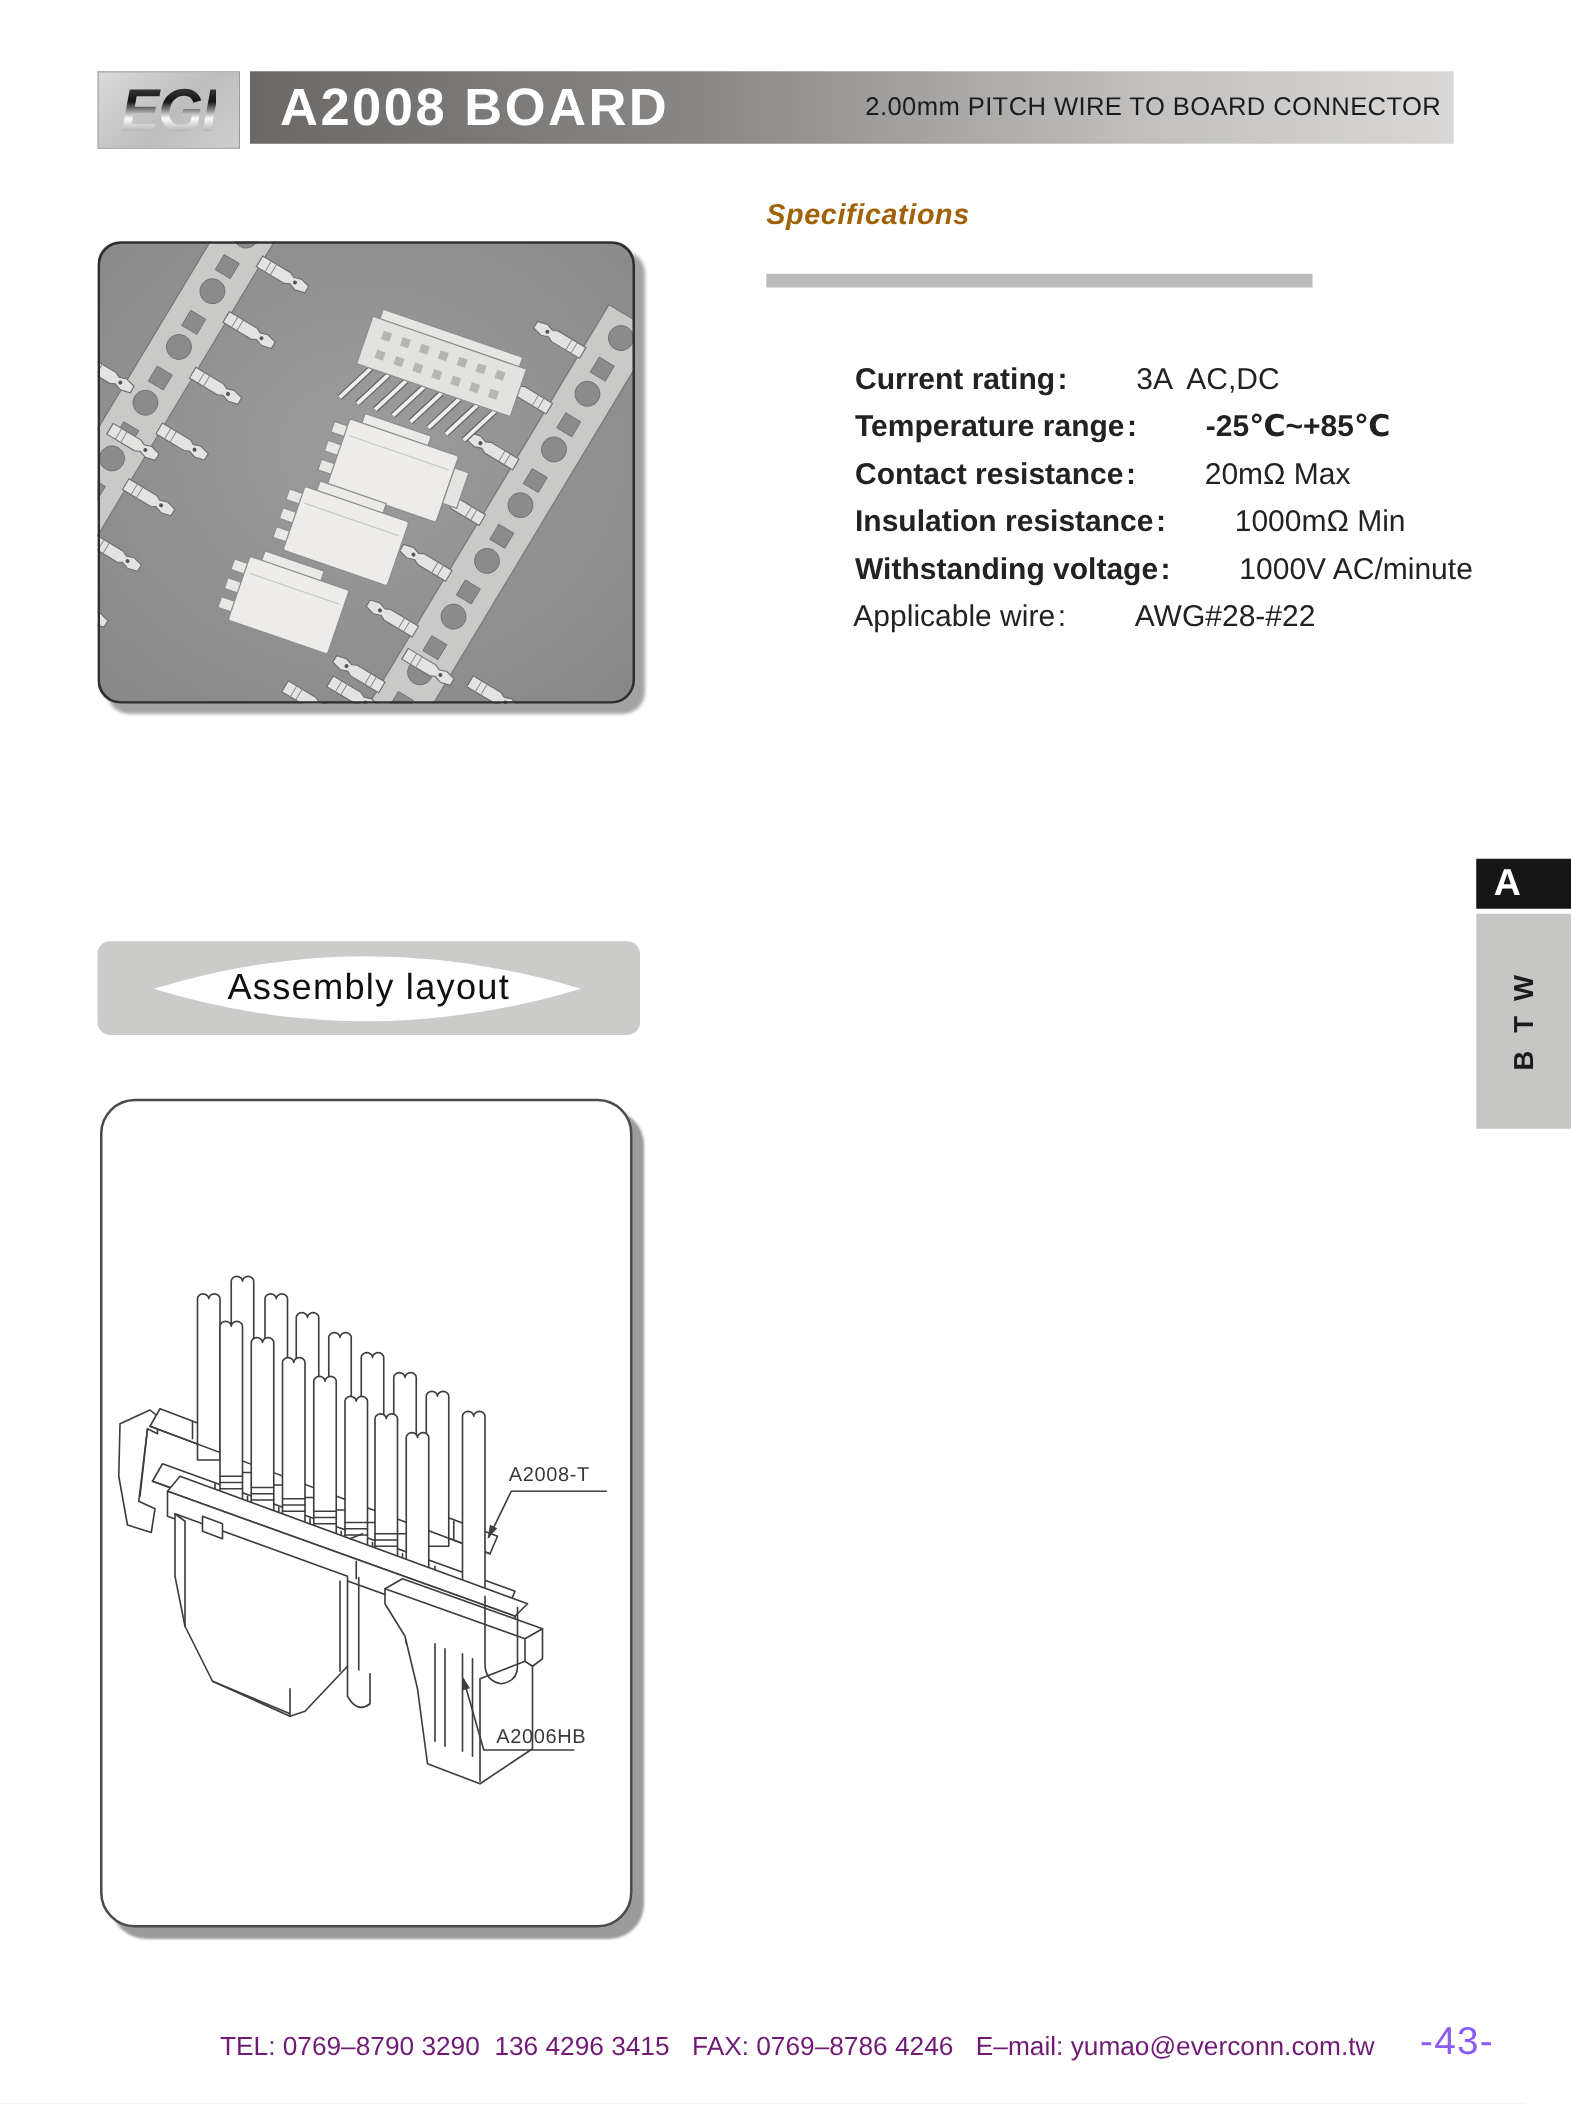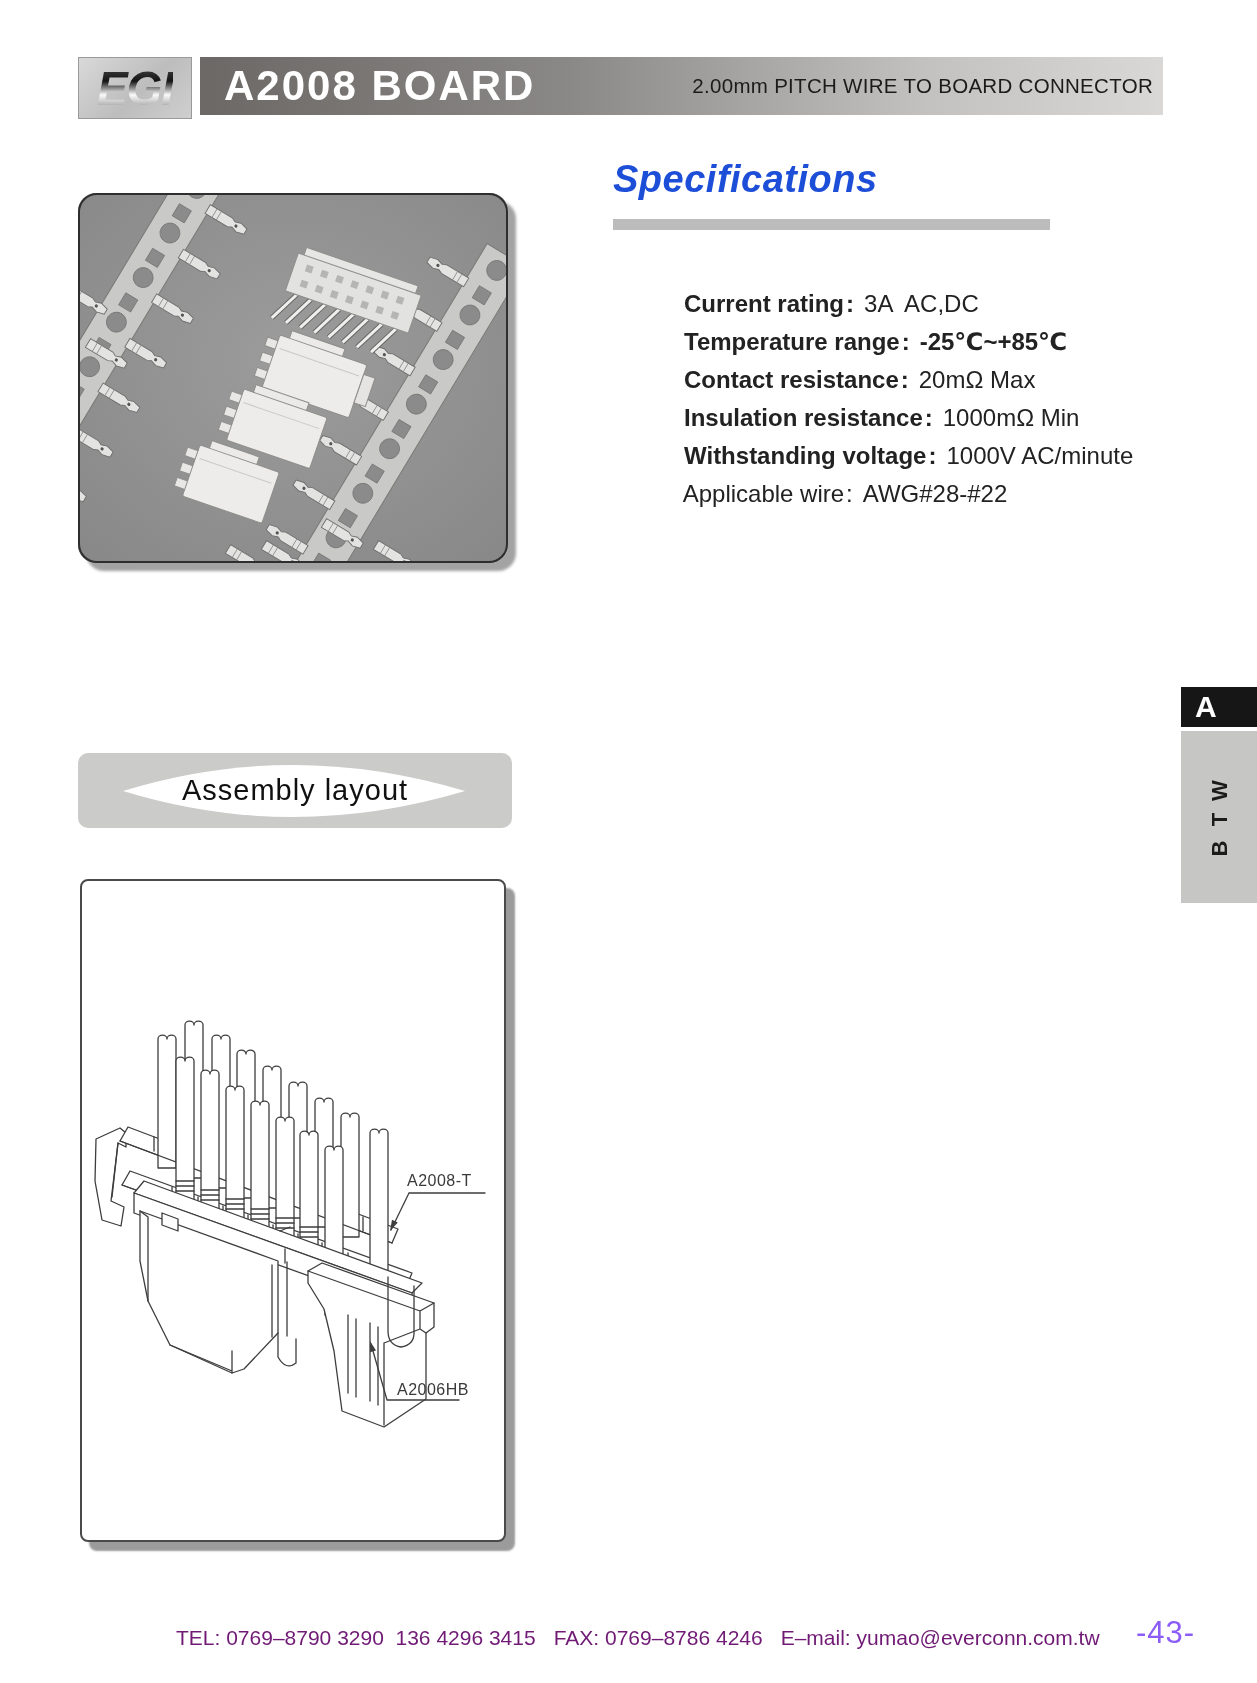--- a/index.html
+++ b/index.html
@@ -19,28 +19,28 @@
     color:#ffffff;font-weight:bold;font-size:42px;letter-spacing:2px;white-space:pre;}
   .subtitle{position:absolute;right:10px;top:50%;transform:translateY(-50%);
     color:#1b1b1b;font-size:20.5px;letter-spacing:.3px;white-space:pre;}
 
   
   .product-photo{position:absolute;left:78px;top:193px;width:430px;height:370px;
     border-radius:18px;box-shadow:8px 8px 3px #a3a3a3;}
   .product-photo svg{display:block;}
 
   
-  .spec-title{position:absolute;left:613px;top:158px;font-size:38px;font-weight:bold;
-    font-style:italic;color:#1d4ed8;letter-spacing:.5px;}
+  .spec-title{position:absolute;left:613px;top:158px;font-size:23px;font-weight:bold;
+    font-style:italic;color:#a16207;letter-spacing:.5px;}
   .spec-bar{position:absolute;left:613px;top:219px;width:437px;height:11px;background:#bcbcbc;}
   .spec-list{position:absolute;left:644px;top:247px;width:560px;color:#222;}
   .spec-row{height:38px;line-height:38px;font-size:24px;white-space:pre;}
   .spec-label,.spec-colon{font-weight:bold;}
   .spec-colon{margin:0 10px 0 2px;}
-  .spec-value{white-space:pre;}
+  .spec-value{white-space:pre;margin-left:45px;}
   .spec-row.bold-value .spec-value{font-weight:bold;}
   .spec-row.plain-label .spec-label,.spec-row.plain-label .spec-colon{font-weight:normal;}
 
   
   .tab-a{position:absolute;left:1181px;top:687px;width:76px;height:40px;background:#161616;
     display:flex;align-items:center;}
   .tab-a span{color:#fff;font-weight:bold;font-size:30px;padding-left:14px;}
   .tab-wtb{position:absolute;left:1181px;top:731px;width:76px;height:172px;background:#c6c6c4;
     display:flex;flex-direction:column;align-items:center;justify-content:center;padding-top:4px;box-sizing:border-box;}
   .tab-wtb span{display:flex;align-items:center;justify-content:center;width:30px;height:29px;
@@ -48,21 +48,21 @@
 
   
   .assembly-bar{position:absolute;left:78px;top:753px;width:434px;height:75px;
     background:#cbcbc9;border-radius:10px;}
   .assembly-bar svg{position:absolute;left:0;top:0;}
   .assembly-title{position:absolute;left:0;top:0;width:100%;height:100%;display:flex;
     align-items:center;justify-content:center;font-size:29px;color:#101010;letter-spacing:1px;}
 
   
   .assembly-box{position:absolute;left:80px;top:879px;width:426px;height:663px;background:#fff;
-    border:2px solid #4a4a4a;border-radius:8px;box-shadow:9px 9px 2px #9b9b9b;box-sizing:border-box;}
+    border:2px solid #4a4a4a;border-radius:28px;box-shadow:9px 9px 2px #9b9b9b;box-sizing:border-box;}
   .assembly-box svg{position:absolute;left:0;top:0;}
   .part-label{position:absolute;font-size:16px;color:#3a3a3a;letter-spacing:.5px;}
   .part-label.upper{left:325px;top:291px;}
   .part-label.lower{left:315px;top:500px;}
 
   
   .footer-contact{position:absolute;left:176px;top:1626px;font-size:21px;color:#701a75;}
   .footer-contact span{white-space:pre;margin-right:18px;}
   .footer-page{position:absolute;left:1136px;top:1615px;font-size:31px;color:#8b5cf6;letter-spacing:1px;}
 </style>

